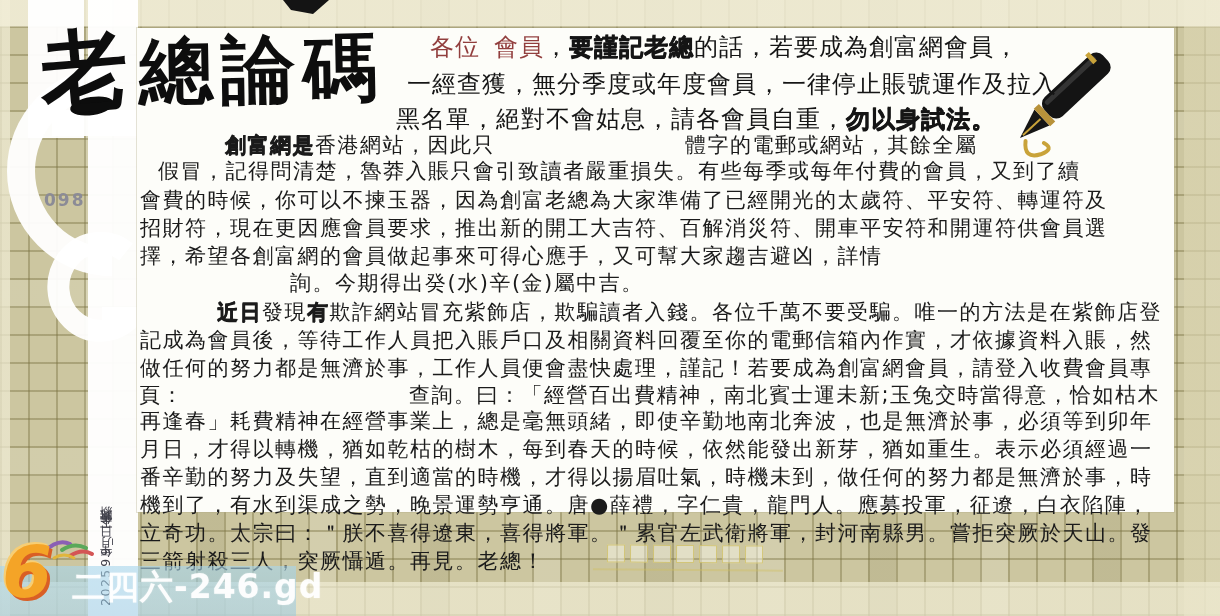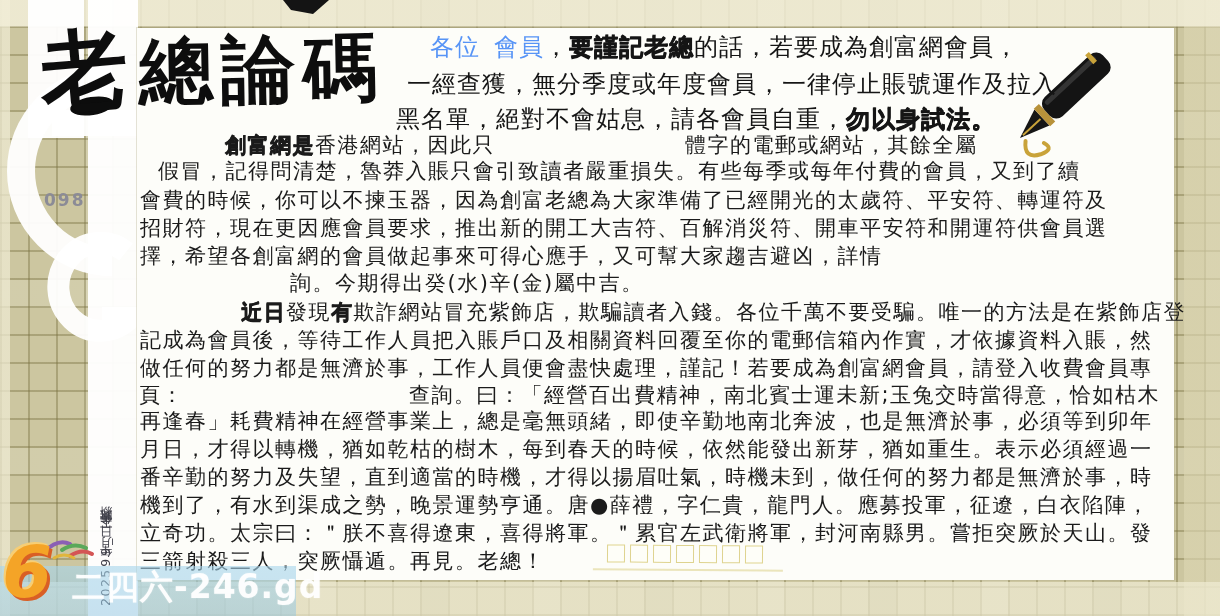--- a/index.html
+++ b/index.html
@@ -14,21 +14,21 @@
       linear-gradient(180deg, transparent 0 582px, rgba(240,236,212,.7) 582px),
       linear-gradient(90deg, rgba(238,234,210,.75) 0 10px, transparent 10px 1184px, rgba(220,214,178,.65) 1184px),
       repeating-linear-gradient(90deg, rgba(122,114,66,.42) 0 2px, transparent 2px 28px),
       repeating-linear-gradient(0deg, rgba(122,114,66,.42) 0 2px, transparent 2px 28px),
       repeating-linear-gradient(90deg, transparent 0 84px, rgba(255,255,250,.14) 84px 112px, transparent 112px 196px, rgba(92,86,42,.10) 196px 224px),
       repeating-linear-gradient(0deg, transparent 0 140px, rgba(255,255,248,.12) 140px 168px);
   }
 
   
   .panel{
-    position:absolute;left:137px;top:28px;width:1037px;height:552px;
+    position:absolute;left:137px;top:28px;width:1037px;height:484px;
     background:#fdfdf9;
     box-shadow:0 0 0 1px rgba(178,172,138,.35);
   }
 
   
   .title-first{
     position:absolute;left:40px;top:26px;
     font-family:"DejaVu Serif",serif;font-weight:bold;color:#0d0d0d;
     font-size:88px;line-height:1;transform:rotate(-5deg);
   }
@@ -40,21 +40,21 @@
   }
 
   
   .bl{
     position:absolute;white-space:nowrap;
     font-family:"DejaVu Sans",sans-serif;
     color:#1b1b1b;font-size:21px;letter-spacing:1.5px;line-height:1;
   }
   .bl.lg{font-size:24px;letter-spacing:1px;color:#151515;}
   .sg-b{font-weight:bold;text-shadow:.6px 0 0 currentColor,0 .5px 0 currentColor;}
-  .sg-f{color:#3b82f6;opacity:.85;margin-top:43px;}
+  .sg-f{color:#7f1d1d;opacity:.85;margin-top:43px;}
   .sg-gap{display:inline-block;}
 
   
   .deco{position:absolute;left:0;top:0;}
   .issue{
     position:absolute;left:44px;top:190px;
     font-size:17px;letter-spacing:2px;color:#8b8b96;font-weight:bold;
   }
   .vdate{
     position:absolute;left:98px;top:388px;height:218px;
@@ -131,21 +131,21 @@
 
     <div class="bl lg" style="left:293px;top:7px;"><span class="sg-f">各位</span><span class="sg-gap" style="width: 14px;"></span><span class="sg-f">會員</span><span class="">，</span><span class="sg-b ">要謹記老總</span><span class="">的話，若要成為創富網會員，</span></div>
     <div class="bl lg" style="left:270px;top:44px;"><span class="">一經查獲，無分季度或年度會員，一律停止賬號運作及拉入</span></div>
     <div class="bl lg" style="left:259px;top:79px;"><span class="">黑名單，絕對不會姑息，請各會員自重，</span><span class="sg-b ">勿以身試法。</span></div>
     <div class="bl" style="left:88px;top:107px;"><span class="sg-b ">創富網是</span><span class="">香港網站，因此只</span><span class="sg-gap" style="width: 190px;"></span><span class="">體字的電郵或網站，其餘全屬</span></div>
     <div class="bl" style="left:3px;top:133px;margin-left:18px;"><span class="">假冒，記得問清楚，魯莽入賬只會引致讀者嚴重損失。有些每季或每年付費的會員，又到了續</span></div>
     <div class="bl" style="left:3px;top:162px;"><span class="">會費的時候，你可以不揀玉器，因為創富老總為大家準備了已經開光的太歲符、平安符、轉運符及</span></div>
     <div class="bl" style="left:3px;top:190px;"><span class="">招財符，現在更因應會員要求，推出新的開工大吉符、百解消災符、開車平安符和開運符供會員選</span></div>
     <div class="bl" style="left:3px;top:218px;"><span class="">擇，希望各創富網的會員做起事來可得心應手，又可幫大家趨吉避凶，詳情</span></div>
     <div class="bl" style="left:153px;top:245px;"><span class="">詢。今期得出癸(水)辛(金)屬中吉。</span></div>
-    <div class="bl" style="left:104px;top:274px;"><span class="sg-b ">近日</span><span class="">發現</span><span class="sg-b ">有</span><span class="">欺詐網站冒充紫飾店，欺騙讀者入錢。各位千萬不要受騙。唯一的方法是在紫飾店登</span></div>
+    <div class="bl" style="left:80px;top:274px;"><span class="sg-b ">近日</span><span class="">發現</span><span class="sg-b ">有</span><span class="">欺詐網站冒充紫飾店，欺騙讀者入錢。各位千萬不要受騙。唯一的方法是在紫飾店登</span></div>
     <div class="bl" style="left:3px;top:302px;"><span class="">記成為會員後，等待工作人員把入賬戶口及相關資料回覆至你的電郵信箱內作實，才依據資料入賬，然</span></div>
     <div class="bl" style="left:3px;top:330px;"><span class="">做任何的努力都是無濟於事，工作人員便會盡快處理，謹記！若要成為創富網會員，請登入收費會員專</span></div>
     <div class="bl" style="left:2px;top:357px;"><span class="">頁：</span><span class="sg-gap" style="width: 225px;"></span><span class="">查詢。曰：「經營百出費精神，南北賓士運未新;玉兔交時當得意，恰如枯木</span></div>
     <div class="bl" style="left:3px;top:383px;"><span class="">再逢春」耗費精神在經營事業上，總是毫無頭緒，即使辛勤地南北奔波，也是無濟於事，必須等到卯年</span></div>
     <div class="bl" style="left:3px;top:411px;"><span class="">月日，才得以轉機，猶如乾枯的樹木，每到春天的時候，依然能發出新芽，猶如重生。表示必須經過一</span></div>
     <div class="bl" style="left:3px;top:439px;"><span class="">番辛勤的努力及失望，直到適當的時機，才得以揚眉吐氣，時機未到，做任何的努力都是無濟於事，時</span></div>
     <div class="bl" style="left:3px;top:467px;"><span class="">機到了，有水到渠成之勢，晚景運勢亨通。唐●薛禮，字仁貴，龍門人。應募投軍，征遼，白衣陷陣，</span></div>
     <div class="bl" style="left:3px;top:495px;"><span class="">立奇功。太宗曰：＂朕不喜得遼東，喜得將軍。＂累官左武衛將軍，封河南縣男。嘗拒突厥於天山。發</span></div>
     <div class="bl" style="left:3px;top:523px;"><span class="">三箭射殺三人，突厥懾遁。再見。老總！</span></div>
 

